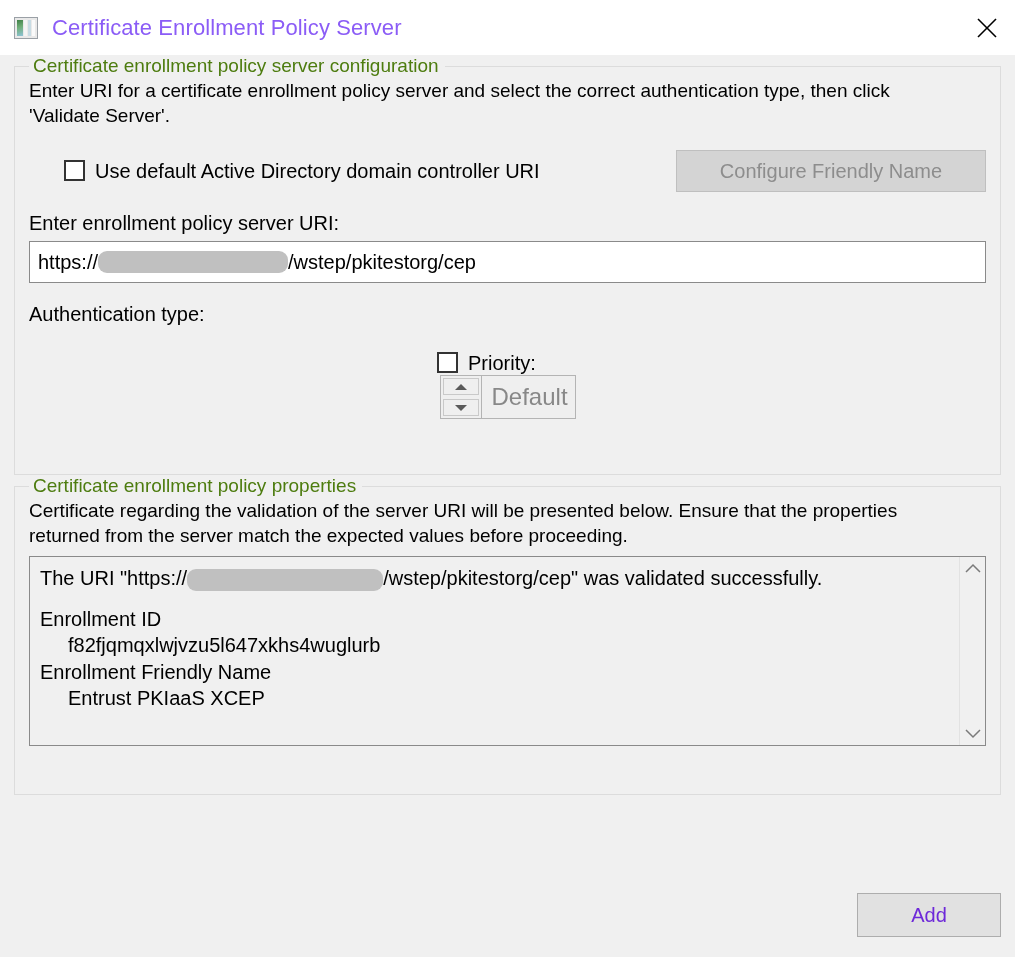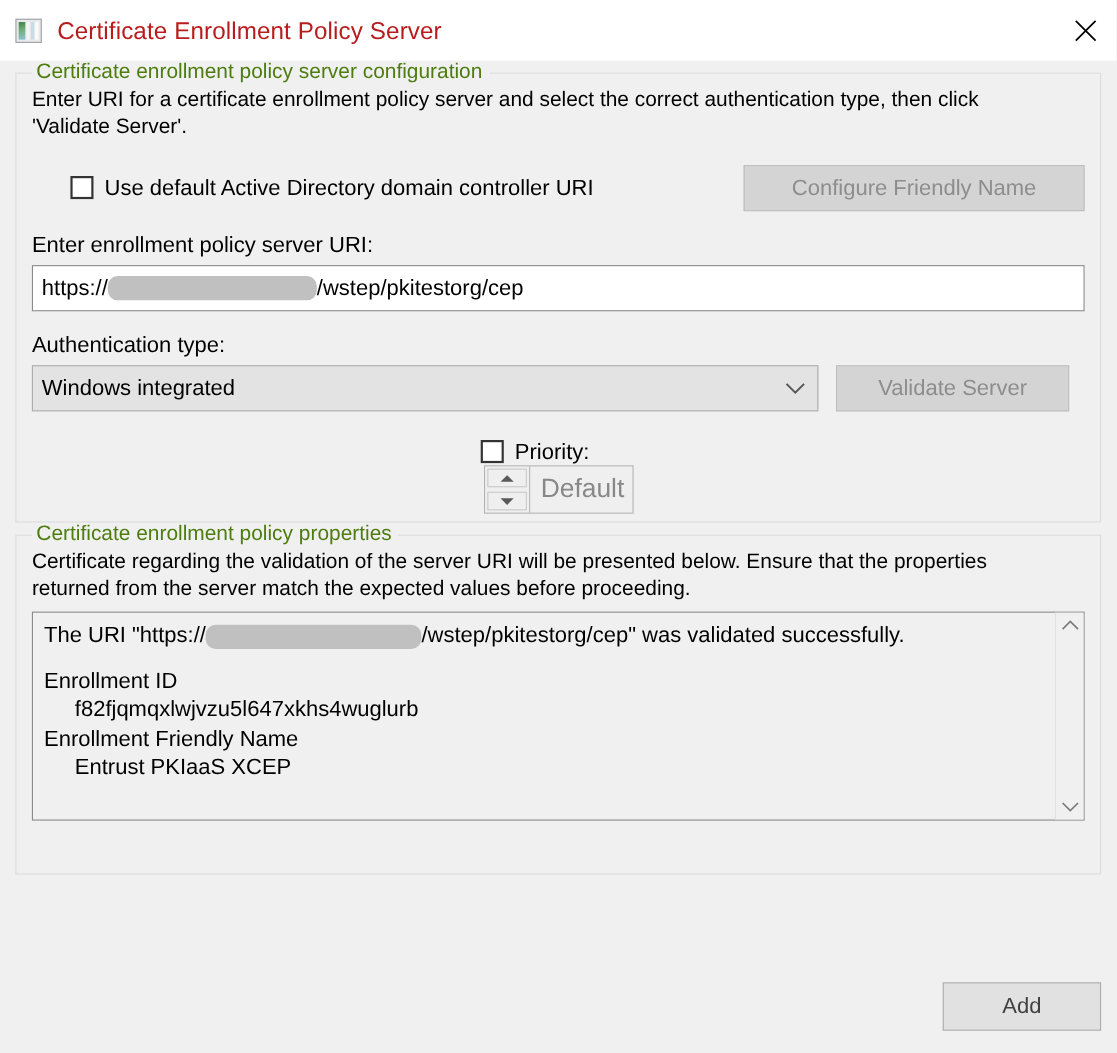--- a/index.html
+++ b/index.html
@@ -42,21 +42,21 @@
   }
   .app-icon .b1 { width: 8px; background: linear-gradient(160deg,#3f7f46 0%, #6fae78 45%, #8fc3d8 100%); }
   .app-icon .b2 { width: 4px; background: #f4f4f4; }
   .app-icon .b3 { width: 3px; background: #c8dce4; }
   .app-icon .b4 { width: 4px; background: #fafafa; }
 
   .title-text {
     margin-left: 14px;
     font-size: 22px;
     letter-spacing: 0.1px;
-    color: #b91c1c;
+    color: #8b5cf6;
     white-space: nowrap;
   }
   .close-btn {
     position: absolute;
     right: 0;
     top: 0;
     width: 56px;
     height: 55px;
     display: flex;
     align-items: center;
@@ -119,21 +119,21 @@
     margin-left: 10px;
     font-size: 20px;
     white-space: nowrap;
   }
 
   button.winbtn {
     font-family: "Liberation Sans", sans-serif;
     font-size: 20px;
     border: 1px solid #adadad;
     background: #e1e1e1;
-    color: #404040;
+    color: #6d28d9;
     box-sizing: border-box;
     cursor: pointer;
     padding: 0;
   }
   button.winbtn:disabled {
     background: #d4d4d4;
     border-color: #bfbfbf;
     color: #8d8d8d;
     cursor: default;
   }
@@ -326,31 +326,20 @@
     </div>
 
     <div class="field-label">Enter enrollment policy server URI:</div>
     <div class="uri-input">
       <span>https://</span>
         <span class="redaction r-uri"></span>
         <span>/wstep/pkitestorg/cep</span>
     </div>
 
     <div class="field-label">Authentication type:</div>
-    <div class="auth-row">
-      <div class="combo">
-        <span>Windows integrated</span>
-        <span class="chevron">
-          <svg width="20" height="12" viewBox="0 0 20 12" aria-hidden="true">
-            <polyline points="2,2 10,10 18,2" fill="none" stroke="#555" stroke-width="1.8"></polyline>
-          </svg>
-        </span>
-      </div>
-      <button class="winbtn btn-validate" disabled="">Validate Server</button>
-    </div>
 
     <div class="priority-row">
       <span class="checkbox-wrap priority-check">
         <span class="cb"></span>
         <span class="cb-label">Priority:</span>
       </span>
       <div class="spinner-box">
         <span class="spin-btns">
           <span class="spin-btn">
               <span class="spin-arrow spin-up"></span>

